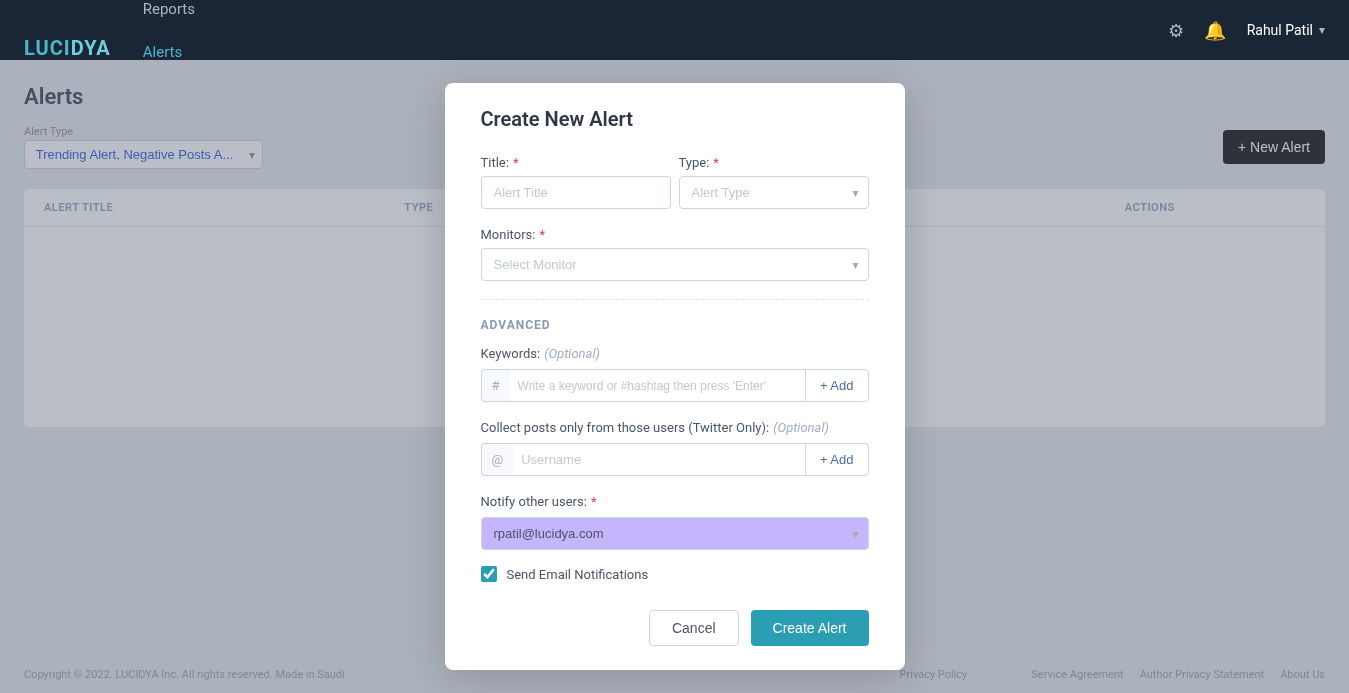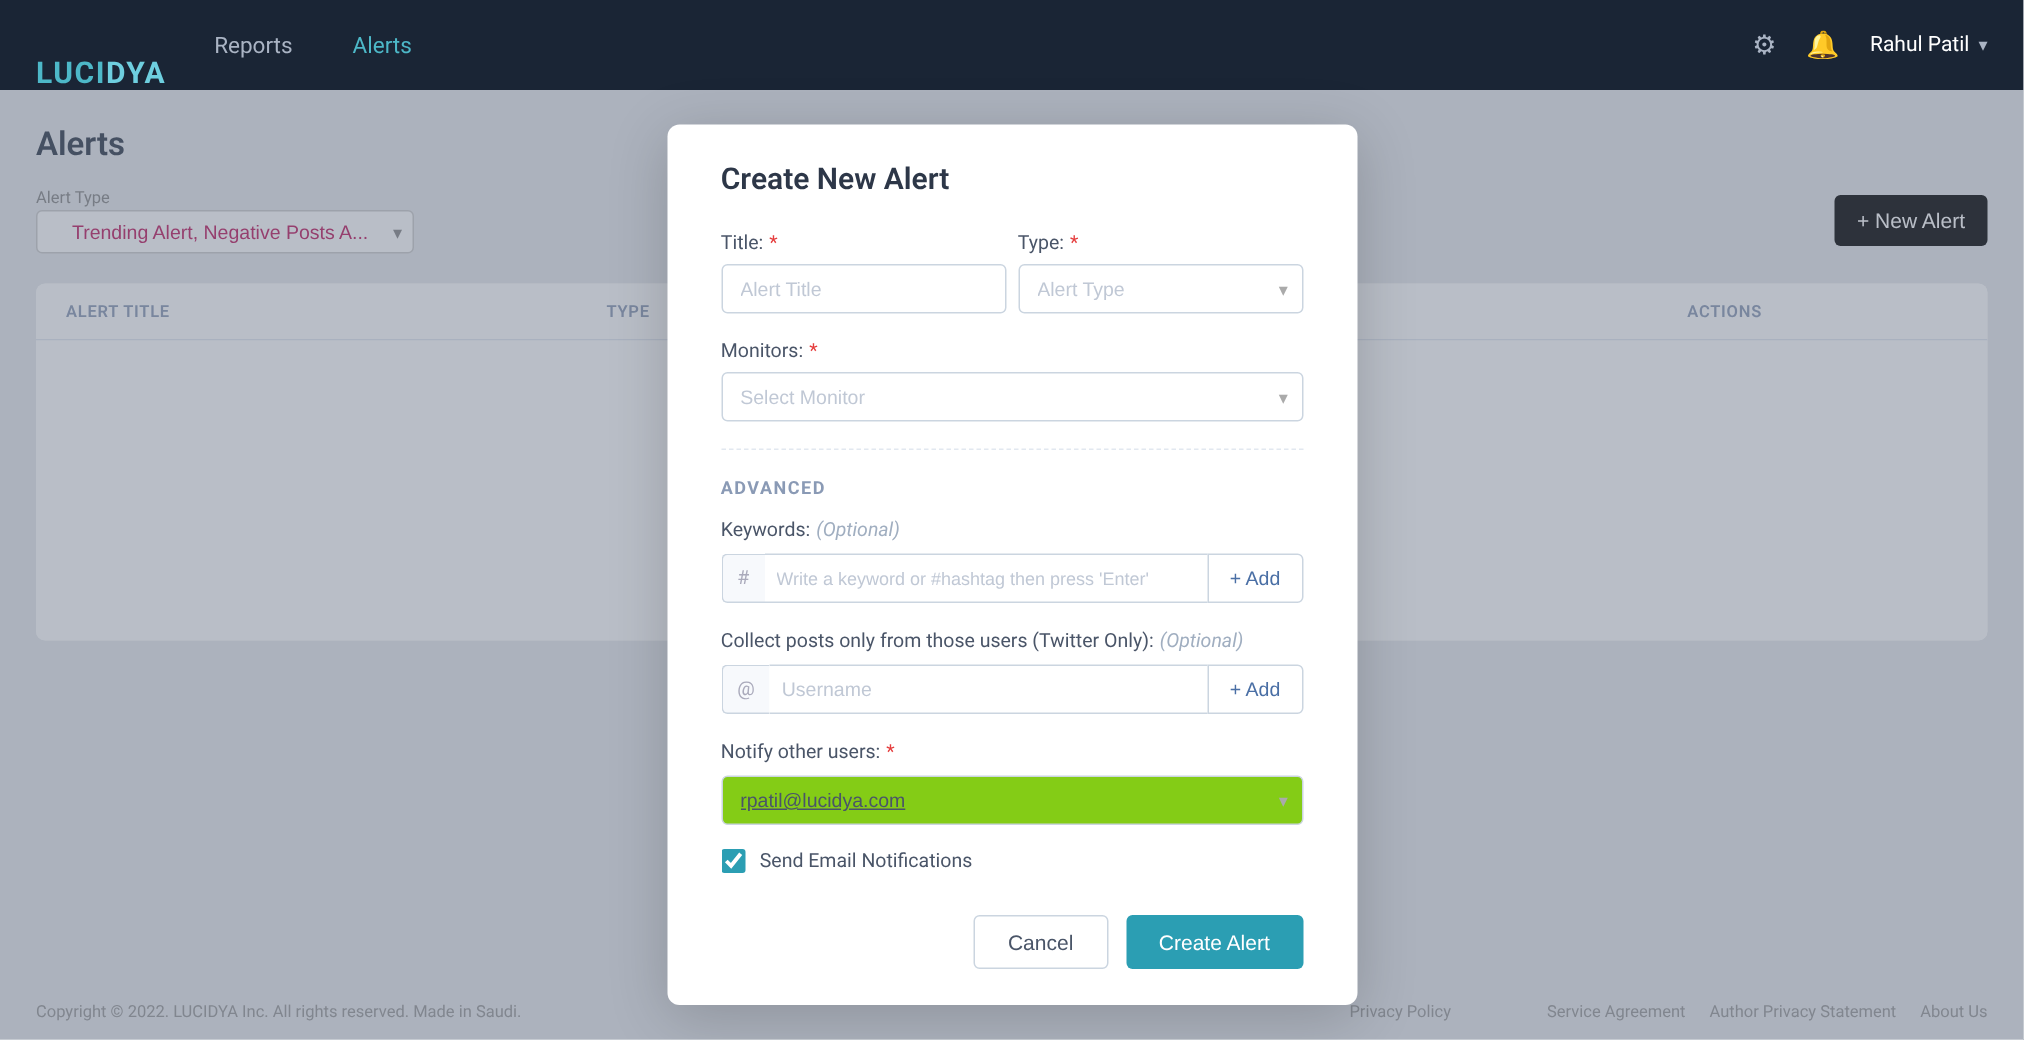--- a/index.html
+++ b/index.html
@@ -17,21 +17,21 @@
       z-index: 1;
     }
     .navbar-logo {
       color: #fff;
       font-size: 20px;
       font-weight: 700;
       letter-spacing: 1px;
       margin-top: 36px;
     }
     .navbar-logo span { color: #4db8c8; }
-    .nav-links { display: flex; gap: 40px; }
+    .nav-links { display: flex; gap: 25px; flex-direction: column; }
     .nav-link {
       color: #aab4c4;
       text-decoration: none;
       font-size: 15px;
       cursor: pointer;
     }
     .nav-link.active { color: #4db8c8; }
     .navbar-right {
       margin-left: auto;
       display: flex;
@@ -74,26 +74,27 @@
     .filter-label {
       font-size: 11px;
       color: #888;
       margin-bottom: 2px;
     }
     .filter-select-wrapper { position: relative; }
     .filter-select {
       background: #fff;
       border: 1px solid #ccc;
       border-radius: 4px;
-      padding: 6px 28px 6px 23px;
-      font-size: 13px;
-      color: #be185d;
+      padding: 6px 28px 6px 10px;
+      font-size: 13px;
+      color: #1d4ed8;
       appearance: none;
       cursor: pointer;
       min-width: 220px;
+      text-align: center;
     }
     .filter-select-chevron {
       position: absolute;
       right: 8px;
       top: 50%;
       transform: translateY(-50%);
       color: #888;
       pointer-events: none;
       font-size: 12px;
     }
@@ -325,25 +326,24 @@
       cursor: pointer;
     }
     .notify-select-wrapper { position: relative; }
     .notify-select {
       width: 100%;
       border: 1px solid #cbd5e0;
       border-radius: 4px;
       padding: 8px 30px 8px 12px;
       font-size: 13px;
       color: #4a5568;
-      background: #84cc16;
+      background: #c4b5fd;
       appearance: none;
       cursor: pointer;
       outline: none;
-      text-decoration: underline;
     }
     .notify-select-chevron {
       position: absolute;
       right: 10px;
       top: 50%;
       transform: translateY(-50%);
       color: #aaa;
       pointer-events: none;
       font-size: 12px;
     }

